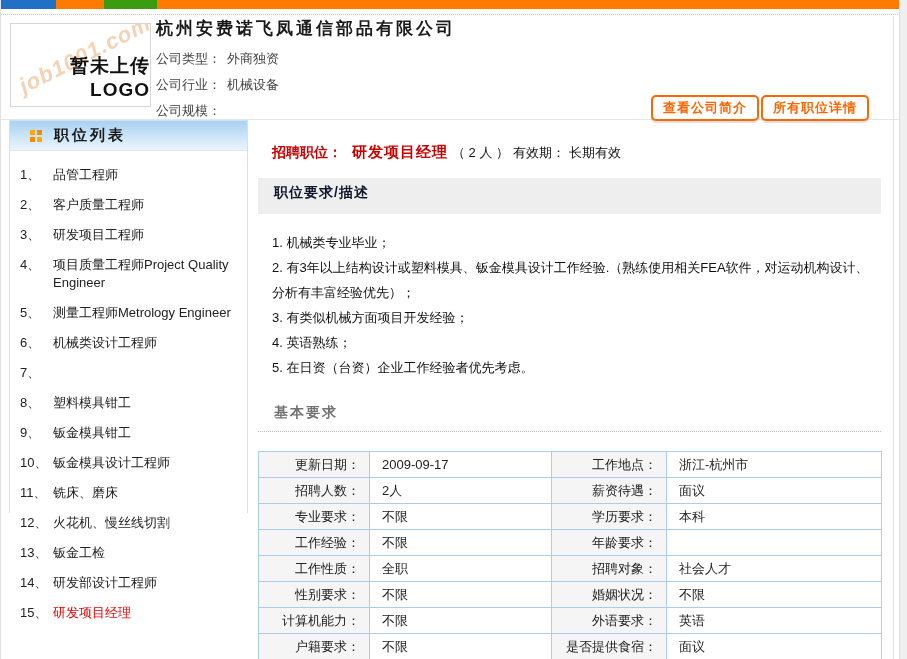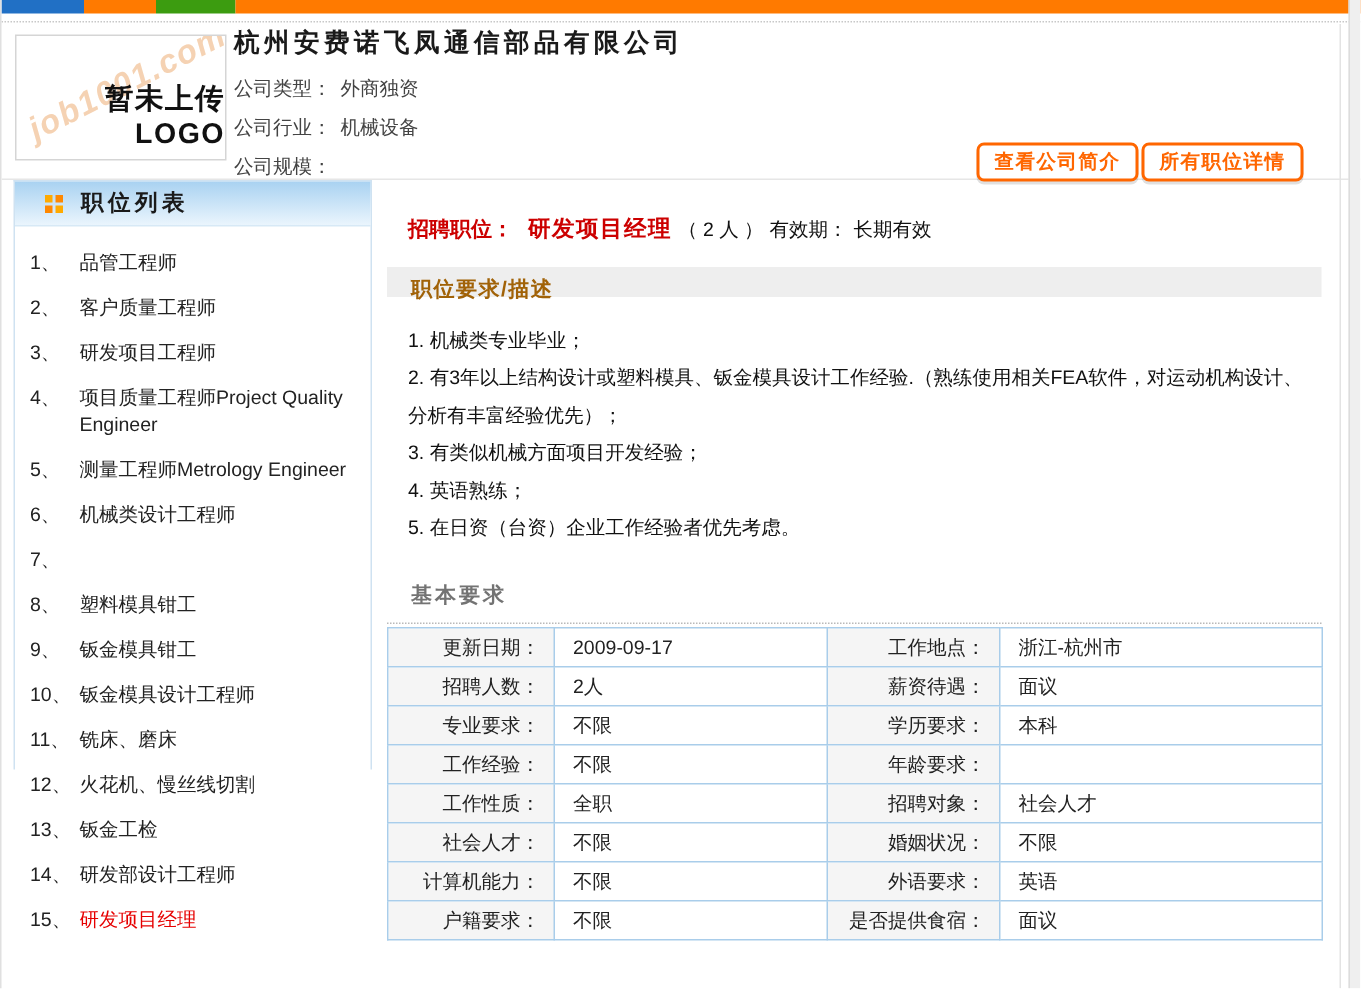--- a/index.html
+++ b/index.html
@@ -39,25 +39,25 @@
   .s-item.active .s-label { color:#e60000; }
 
   
   .main { position:absolute; left:257px; top:120px; width:623px; }
   .job-line { margin:23px 0 14px 14px; font-size:13px; color:#111; display:flex; align-items:baseline; }
   .job-label { color:#c00; font-weight:bold; font-size:14px; }
   .job-title { color:#c00; font-weight:bold; font-size:15px; margin-left:10px; letter-spacing:1px; }
   .job-extra { margin-left:4px; }
   .job-validity-label { margin-left:4px; }
   .job-validity { margin-left:4px; }
-  .section-bar { margin-top:16px; height:20px; line-height:28px; background:#eee; padding-left:16px; font-size:14px; font-weight:bold; color:#a16207; letter-spacing:1px; }
+  .section-bar { margin-top:16px; height:36px; line-height:28px; background:#eee; padding-left:16px; font-size:14px; font-weight:bold; color:#0f172a; letter-spacing:1px; }
   .desc { padding:16px 6px 4px 14px; font-size:13px; color:#111; }
   .desc .d-line { line-height:25px; }
   .basic-title { margin-top:20px; padding:0 0 9px 16px; font-size:14px; font-weight:bold; color:#737373; letter-spacing:2px; border-bottom:1px dotted #b9b9b9; }
-  table.req { width:623px; border-collapse:collapse; margin-top:2px; table-layout:fixed; }
+  table.req { width:623px; border-collapse:collapse; margin-top:19px; table-layout:fixed; }
   table.req td { border:1px solid #a9cdea; height:26px; font-size:13px; color:#222; overflow:hidden; white-space:nowrap; }
   td.lab { background:#f5f5f5; text-align:right; padding-right:9px; }
   td.val { background:#fff; text-align:left; padding-left:12px; }
   col.c1 { width:111px; } col.c2 { width:182px; } col.c3 { width:115px; } col.c4 { width:215px; }
 
   
   .right-border { position:absolute; top:16px; right:13px; width:1px; height:643px; background:#e3e3e3; }
   .right-strip { position:absolute; top:0; right:0; width:8px; height:659px; background:#efefef; border-left:1px solid #dcdcdc; }
 </style>
 </head>
@@ -222,21 +222,21 @@
           <td class="lab">年龄要求：</td>
           <td class="val"></td>
         </tr>
         <tr>
           <td class="lab">工作性质：</td>
           <td class="val">全职</td>
           <td class="lab">招聘对象：</td>
           <td class="val">社会人才</td>
         </tr>
         <tr>
-          <td class="lab">社会人才：</td>
+          <td class="lab">性别要求：</td>
           <td class="val">不限</td>
           <td class="lab">婚姻状况：</td>
           <td class="val">不限</td>
         </tr>
         <tr>
           <td class="lab">计算机能力：</td>
           <td class="val">不限</td>
           <td class="lab">外语要求：</td>
           <td class="val">英语</td>
         </tr>

